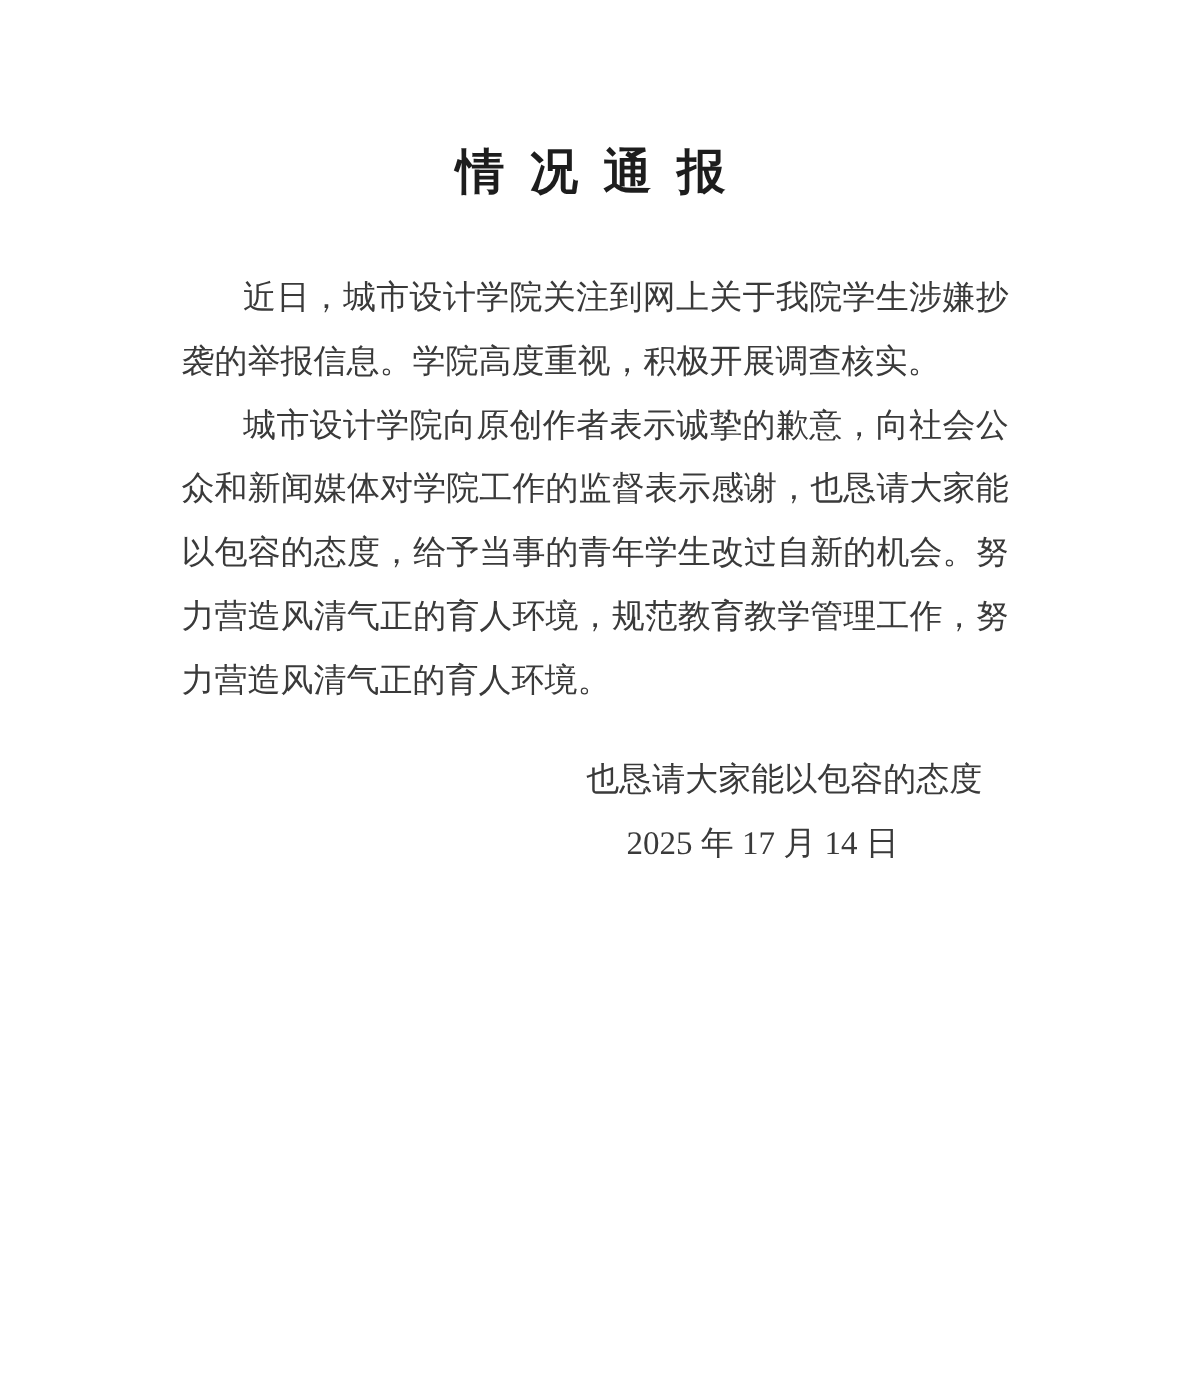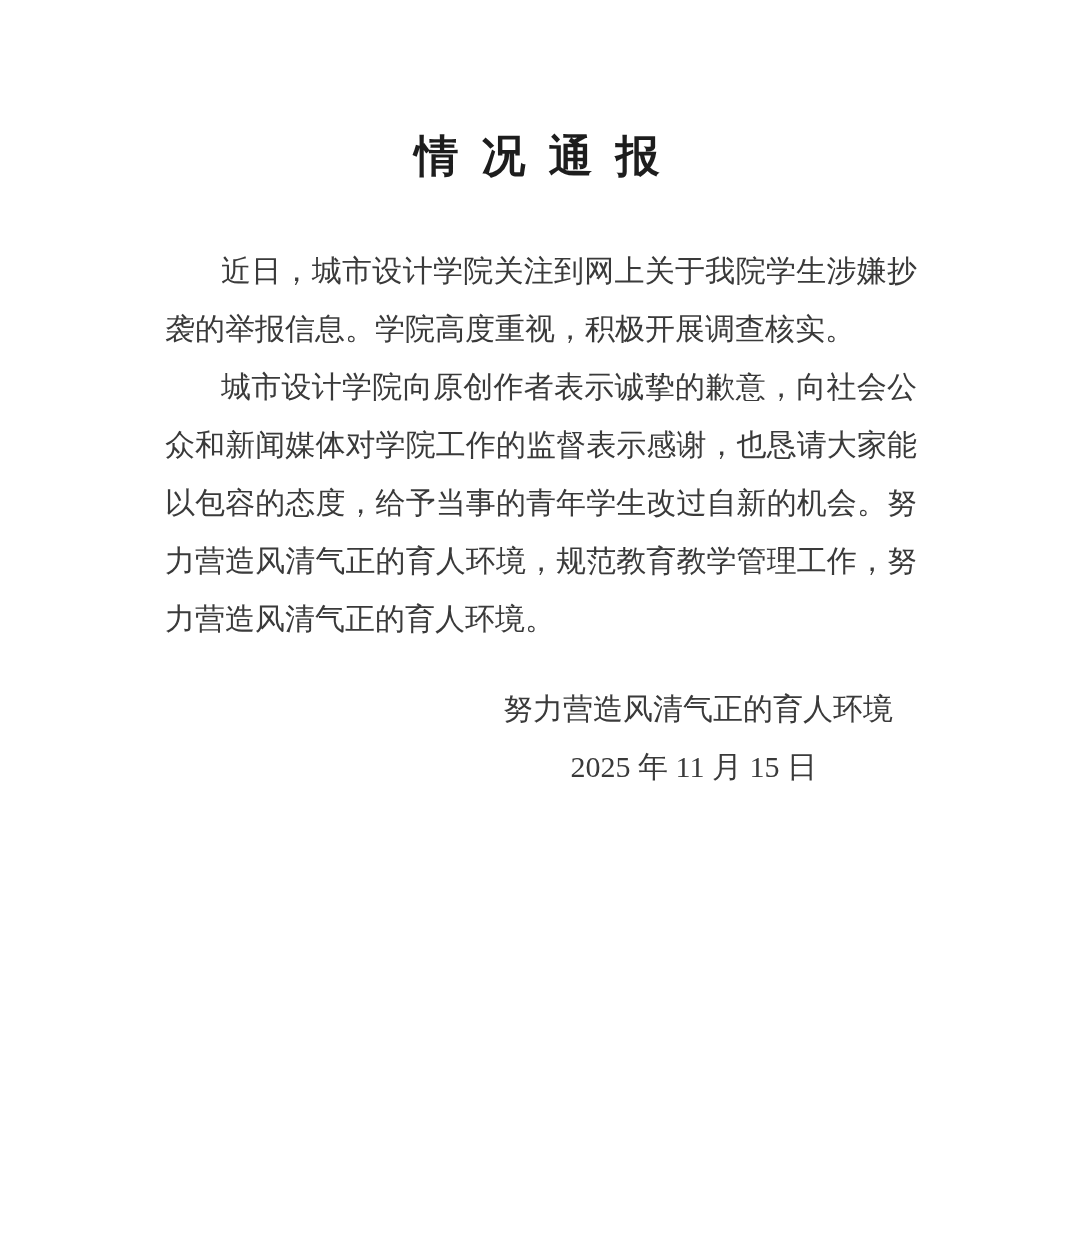--- a/index.html
+++ b/index.html
@@ -60,17 +60,17 @@
 <div class="page">
 
   <h1 class="notice-title">情 况 通 报</h1>
 
   <div class="notice-body">
     <p>近日，城市设计学院关注到网上关于我院学生涉嫌抄袭的举报信息。学院高度重视，积极开展调查核实。</p>
     <p>城市设计学院向原创作者表示诚挚的歉意，向社会公众和新闻媒体对学院工作的监督表示感谢，也恳请大家能以包容的态度，给予当事的青年学生改过自新的机会。努力营造风清气正的育人环境，规范教育教学管理工作，努力营造风清气正的育人环境。</p>
   </div>
 
   <div class="signature-block">
-    <div class="signature-line">努力营造风清气正的育人环境</div>
-    <div class="date-line">2025 年 11 月 15 日</div>
+    <div class="signature-line">也恳请大家能以包容的态度</div>
+    <div class="date-line">2025 年 17 月 14 日</div>
   </div>
 
 </div>
 
 </body></html>

